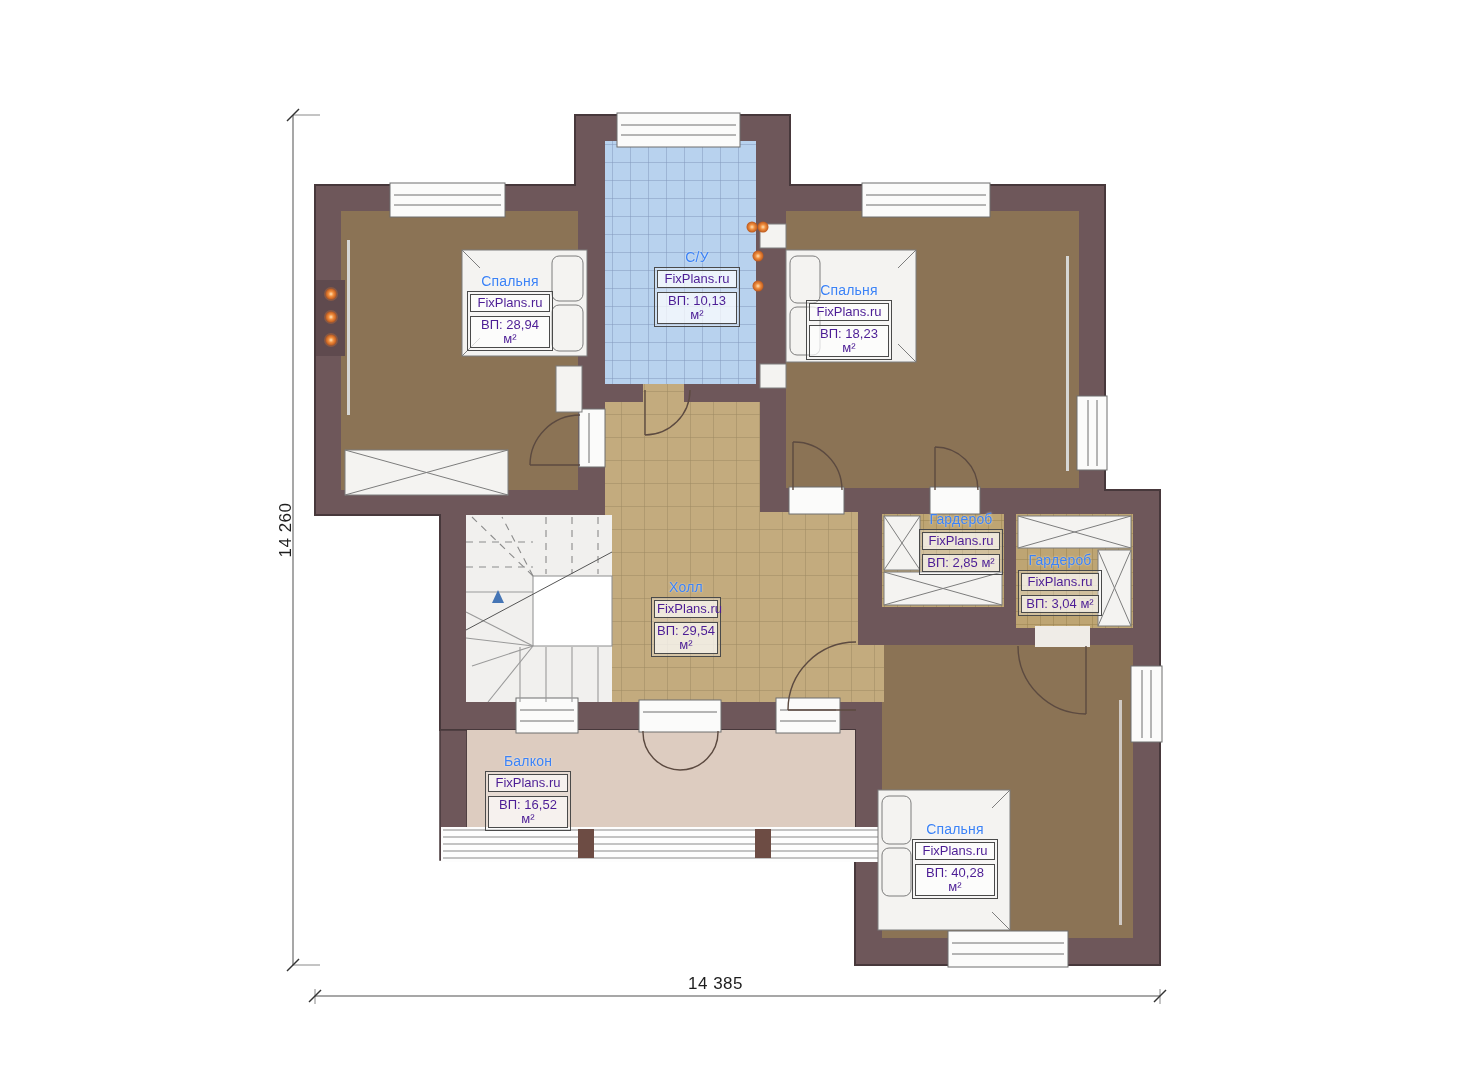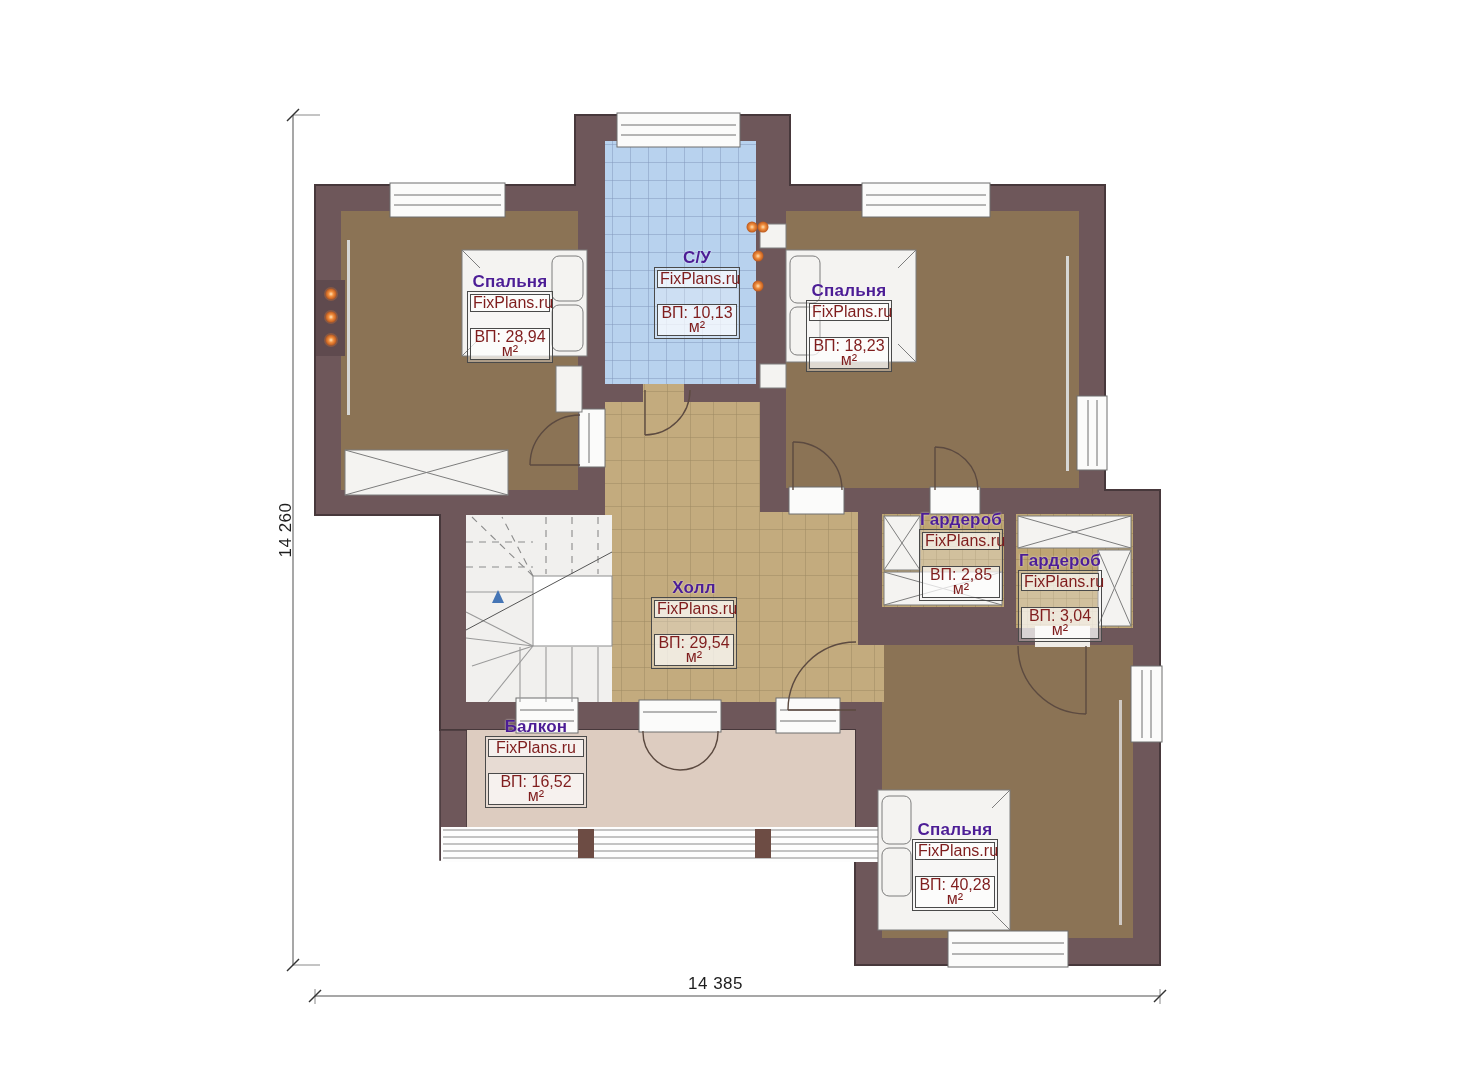--- a/index.html
+++ b/index.html
@@ -1,25 +1,25 @@
 <!DOCTYPE html>
 <html style="--wall: #6e575a; --wall-dark: #47383b; --floor-bedroom: #8b7355; --hall-tile: #c3ab7e; --bath-tile: #b8d2ee; --ward-tile: #bea573; --floor-balcony: #ddccc0; --stairs-bg: #f1f0ee; --accent-orange: #e07b33; --dimension-line: #8a8a8a;"><head>
 <meta charset="utf-8">
 <style>
   html,body{margin:0;padding:0;background:#ffffff;}
   .canvas{position:relative;width:1474px;height:1080px;background:#fff;overflow:hidden;
           font-family:"Liberation Sans", sans-serif;}
   .plan{position:absolute;left:0;top:0;}
   .room-label{position:absolute;text-align:center;z-index:5;}
-  .room-name{font-size:17px;font-weight:bold;color:#4c1d95;letter-spacing:.2px;
+  .room-name{font-size:14px;font-weight:normal;color:#3b82f6;letter-spacing:.2px;
              text-shadow:0 0 2px rgba(255,255,255,.8);margin-bottom:2px;line-height:15px;}
   .room-box{border:1px solid #4a4a4a;background:rgba(255,255,255,.30);padding:2px;}
   .room-box .cell{border:1px solid #4a4a4a;background:rgba(255,255,255,.62);
-                  font-size:16px;color:#7f1d1d;line-height:14px;padding:1px 2px;}
-  .room-box .cell + .cell{margin-top:16px;}
+                  font-size:13px;color:#4c1d95;line-height:14px;padding:1px 2px;}
+  .room-box .cell + .cell{margin-top:4px;}
   .dim-label{position:absolute;font-size:17px;color:#1d1d1d;z-index:4;letter-spacing:.5px;}
   .dim-left{left:258px;top:520px;transform:rotate(-90deg);transform-origin:center;}
   .dim-bottom{left:688px;top:974px;text-align:center;}
 </style>
 </head>
 <body>
 
 <div class="canvas">
 
 <svg class="plan" width="1474" height="1080" viewBox="0 0 1474 1080">
@@ -316,29 +316,29 @@
   </div>
 
   <div class="room-label" style="left:1018px;top:553px;width:84px">
     <div class="room-name">Гардероб</div>
     <div class="room-box">
       <div class="cell">FixPlans.ru</div>
       <div class="cell">ВП: 3,04 м²</div>
     </div>
   </div>
 
-  <div class="room-label" style="left:651px;top:580px;width:86px">
+  <div class="room-label" style="left:651px;top:580px;width:70px">
     <div class="room-name">Холл</div>
     <div class="room-box">
       <div class="cell">FixPlans.ru</div>
       <div class="cell">ВП: 29,54 м²</div>
     </div>
   </div>
 
-  <div class="room-label" style="left:485px;top:719px;width:102px">
+  <div class="room-label" style="left:485px;top:754px;width:86px">
     <div class="room-name">Балкон</div>
     <div class="room-box">
       <div class="cell">FixPlans.ru</div>
       <div class="cell">ВП: 16,52 м²</div>
     </div>
   </div>
 
   <div class="room-label" style="left:912px;top:822px;width:86px">
     <div class="room-name">Спальня</div>
     <div class="room-box">

